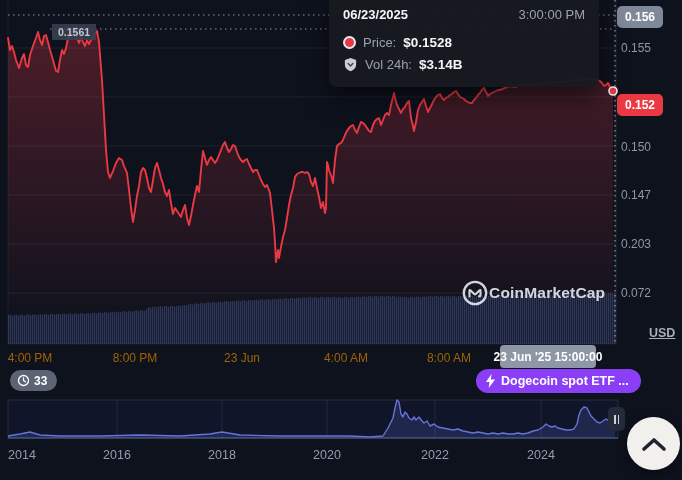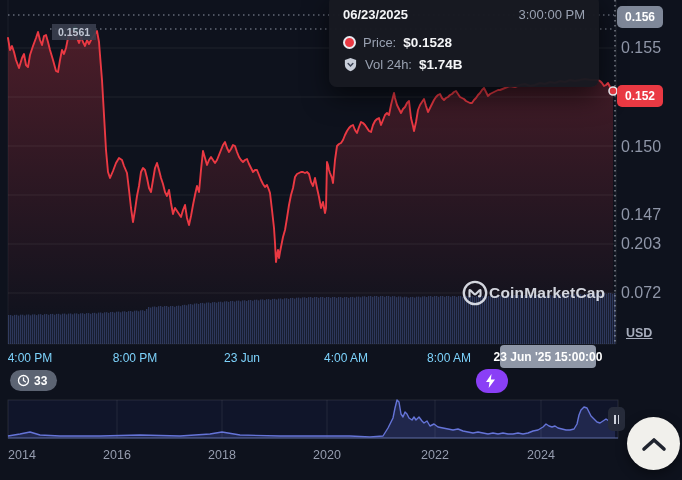--- a/index.html
+++ b/index.html
@@ -10,30 +10,30 @@
   
   .tooltip{position:absolute;left:329px;top:-5px;width:270px;height:92px;background:rgba(24,26,33,0.97);
            border-radius:8px;box-shadow:0 10px 26px rgba(0,0,0,.55);padding:12px 14px 10px 14px;z-index:30;}
   .tt-row1{display:flex;justify-content:space-between;align-items:center;margin-bottom:9px;}
   .tt-date{color:#f4f5f7;font-weight:bold;font-size:13px;}
   .tt-time{color:#99a1b1;font-size:13px;}
   .tt-row{display:flex;align-items:center;gap:7px;height:22px;font-size:13px;color:#99a1b1;}
   .tt-row b{color:#f4f5f7;font-size:13.5px;}
   .dot-ic{width:13px;height:13px;border-radius:50%;background:#ea3943;border:2px solid #e8eaf0;}
   
-  .ylab{position:absolute;left:621px;width:55px;font-size:16px;color:#8f96a8;transform:translateY(-50%);}
+  .ylab{position:absolute;left:621px;width:55px;font-size:12px;color:#8f96a8;transform:translateY(-50%);}
   .badge{position:absolute;left:617px;width:46px;height:22px;border-radius:5px;display:flex;align-items:center;
          justify-content:center;font-size:12px;font-weight:bold;color:#fff;z-index:20;}
   .badge-high{background:#7f8899;}
   .badge-price{background:#ea3943;}
-  .usd{position:absolute;left:626px;top:326px;font-size:12.5px;font-weight:bold;color:#a7adbc;z-index:5;text-decoration:underline;}
+  .usd{position:absolute;left:649px;top:326px;font-size:12.5px;font-weight:bold;color:#a7adbc;z-index:5;text-decoration:underline;}
   .high-badge{position:absolute;left:8px;top:24px;background:rgba(56,62,77,0.92);color:#bfc5d2;
               font-size:10.5px;font-weight:bold;padding:2px 6px;border-radius:0;z-index:8;margin-left:44px;}
   
-  .xlab{position:absolute;top:351px;font-size:12px;color:#7dd3fc;transform:translateX(-50%);white-space:nowrap;}
+  .xlab{position:absolute;top:351px;font-size:12px;color:#a16207;transform:translateX(-50%);white-space:nowrap;}
   .x-highlight{position:absolute;left:500px;top:345px;width:96px;height:23px;background:#8f97a7;color:#fff;
                font-size:12px;font-weight:bold;display:flex;align-items:center;justify-content:center;
                border-radius:4px;z-index:12;white-space:nowrap;}
   
   .history-pill{position:absolute;left:10px;top:370px;height:21px;padding:0 10px 0 7px;border-radius:11px;
                 background:rgba(123,131,148,0.72);display:flex;align-items:center;gap:4px;z-index:12;
                 color:#fff;font-size:12px;font-weight:bold;}
   .news-pill{position:absolute;left:476px;top:369px;height:24px;padding:0 12px 0 9px;border-radius:12px;
              background:#8a3ff6;display:flex;align-items:center;gap:5px;z-index:13;
              color:#fff;font-size:12.5px;font-weight:bold;white-space:nowrap;}
@@ -392,21 +392,21 @@
       <line x1="435" y1="55" x2="435" y2="93" stroke="rgba(255,255,255,0.08)"></line>
       <line x1="541" y1="55" x2="541" y2="93" stroke="rgba(255,255,255,0.08)"></line>
       <path d="M8,91L20,89L30,87L40,90L60,91L100,91L140,90L180,91L210,89L222,87L240,90L280,91L320,91L350,91L370,92L383,91L388,83L391,77L393,73L395,63L397,55L399,57L401,69L403,72L405,67L407,69L409,73L412,75L414,72L416,75L419,72L422,76L424,78L427,76L430,81L434,79L438,82L443,83L448,84L453,85L458,84L463,86L468,87L473,88L478,87L483,88L488,89L493,88L498,89L503,88L508,89L513,89L518,88L523,89L528,88L533,86L538,85L543,82L546,79L549,81L552,82L555,81L558,83L562,84L566,85L570,85L574,84L577,79L579,70L581,65L584,62L587,63L589,67L591,71L594,74L597,77L600,78L603,76L606,74L609,76L612,75L615,77L615,93L8,93Z" fill="rgba(101,116,216,0.20)"></path>
       <path d="M8,91L20,89L30,87L40,90L60,91L100,91L140,90L180,91L210,89L222,87L240,90L280,91L320,91L350,91L370,92L383,91L388,83L391,77L393,73L395,63L397,55L399,57L401,69L403,72L405,67L407,69L409,73L412,75L414,72L416,75L419,72L422,76L424,78L427,76L430,81L434,79L438,82L443,83L448,84L453,85L458,84L463,86L468,87L473,88L478,87L483,88L488,89L493,88L498,89L503,88L508,89L513,89L518,88L523,89L528,88L533,86L538,85L543,82L546,79L549,81L552,82L555,81L558,83L562,84L566,85L570,85L574,84L577,79L579,70L581,65L584,62L587,63L589,67L591,71L594,74L597,77L600,78L603,76L606,74L609,76L612,75L615,77" fill="none" stroke="#6574d8" stroke-width="1.4" stroke-linejoin="round"></path>
       <line x1="8" y1="93" x2="618" y2="93" stroke="#55629c" stroke-width="1.2"></line>
     </svg>
 
   <div class="high-badge">0.1561</div>
 
   <div class="badge badge-high" style="top:6px;">0.156</div>
-  <div class="badge badge-price" style="top:85px;">0.152</div>
+  <div class="badge badge-price" style="top:94px;">0.152</div>
   <div id="ylabs"></div>
   <div class="usd">USD</div>
 
   <div id="xlabs"></div>
   <div class="x-highlight">23 Jun '25 15:00:00</div>
 
   <div class="history-pill">
     <span style="display:flex;">
       <svg width="13" height="13" viewBox="0 0 14 14" style="position:static;">
         <circle cx="7" cy="7" r="5.4" fill="none" stroke="#fff" stroke-width="1.4"></circle>
@@ -415,20 +415,21 @@
     </span>
     <span>33</span>
   </div>
 
   <div class="news-pill">
     <span style="display:flex;">
       <svg width="11" height="14" viewBox="0 0 10 14" style="position:static;">
         <path d="M6 0 L0.5 8 H4 L3.2 14 L9.5 5.5 H5.4 Z" fill="#fff"></path>
       </svg>
     </span>
+    <span>Dogecoin spot ETF ...</span>
   </div>
 
   <div class="watermark">
     <span style="display:flex;">
       <svg width="26" height="26" viewBox="0 0 26 26" style="position:static;">
         <circle cx="13" cy="13" r="11.2" fill="none" stroke="#e3e6ee" stroke-width="2.3"></circle>
         <path d="M7.5 16.5 V10.5 Q7.5 9.5 8.4 10.3 L12.2 14 Q13 14.8 13.8 14 L17.6 10.3 Q18.5 9.5 18.5 10.5 V15 Q18.5 16.8 17 16.2" fill="none" stroke="#e3e6ee" stroke-width="2.1" stroke-linecap="round"></path>
       </svg>
     </span>
     <span class="wm-text">CoinMarketCap</span>
@@ -445,39 +446,39 @@
       <b>$0.1528</b>
     </div>
     <div class="tt-row">
       <span style="display:flex;">
         <svg width="15" height="15" viewBox="0 0 16 16" style="position:static;">
           <path d="M8 1 L14 3.2 V8 C14 11.8 11.2 14 8 15.2 C4.8 14 2 11.8 2 8 V3.2 Z" fill="#c9ced9"></path>
           <path d="M5.5 7 L8 9.5 L10.5 7" fill="none" stroke="#3a4152" stroke-width="1.6" stroke-linecap="round"></path>
         </svg>
       </span>
       <span>Vol 24h:</span>
-      <b>$1.74B</b>
+      <b>$3.14B</b>
     </div>
   </div>
 
   <div id="yearlabs"></div>
   <div class="nav-handle">
       <i></i>
       <i></i>
     </div>
   <div class="scroll-top">
     <span style="display:flex;">
       <svg width="26" height="16" viewBox="0 0 26 16" style="position:static;">
         <path d="M3 13 L13 4 L23 13" fill="none" stroke="#20242f" stroke-width="3.6" stroke-linecap="round" stroke-linejoin="round"></path>
       </svg>
     </span>
   </div>
 <div class="ylab" style="top: 48px;">0.155</div>
     <div class="ylab" style="top: 147px;">0.150</div>
-    <div class="ylab" style="top: 195px; margin-top: 20px;">0.147</div>
+    <div class="ylab" style="top: 195px;">0.147</div>
     <div class="ylab" style="top: 244px;">0.203</div>
     <div class="ylab" style="top: 293px;">0.072</div>
     <div class="xlab" style="left: 30px;">4:00 PM</div>
     <div class="xlab" style="left: 135px;">8:00 PM</div>
     <div class="xlab" style="left: 242px;">23 Jun</div>
     <div class="xlab" style="left: 346px;">4:00 AM</div>
     <div class="xlab" style="left: 449px;">8:00 AM</div>
     <div class="yearlab" style="left: 22px;">2014</div>
     <div class="yearlab" style="left: 117px;">2016</div>
     <div class="yearlab" style="left: 222px;">2018</div>

